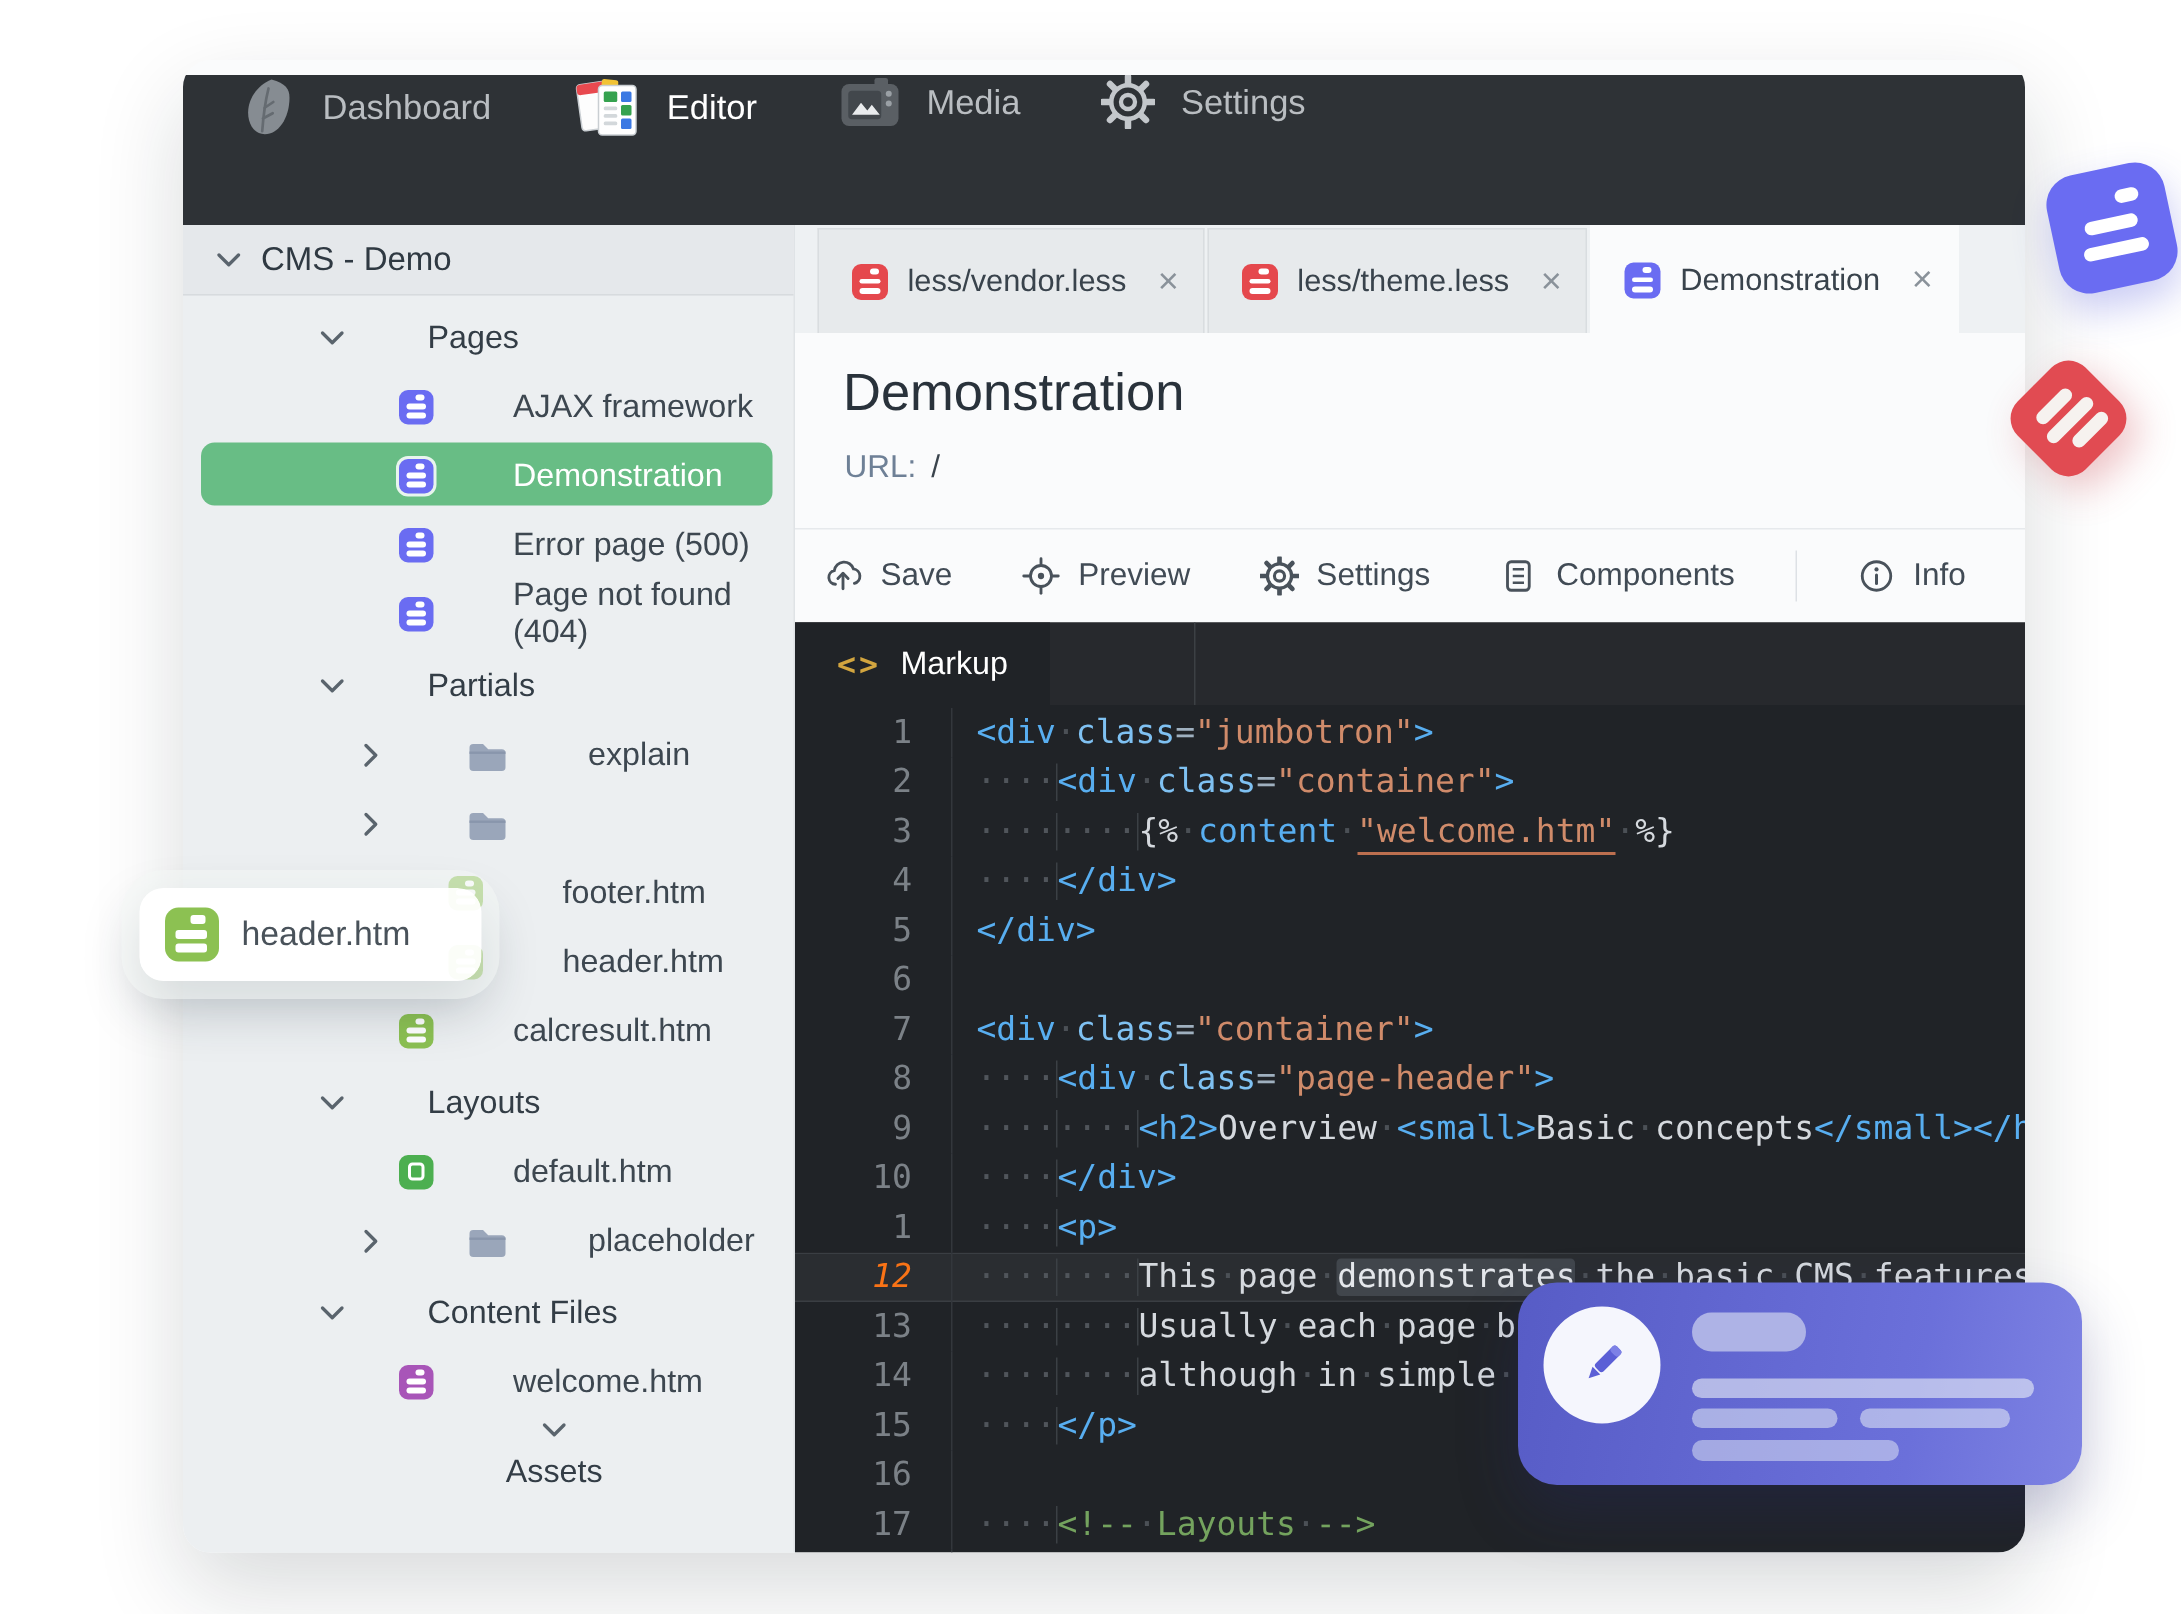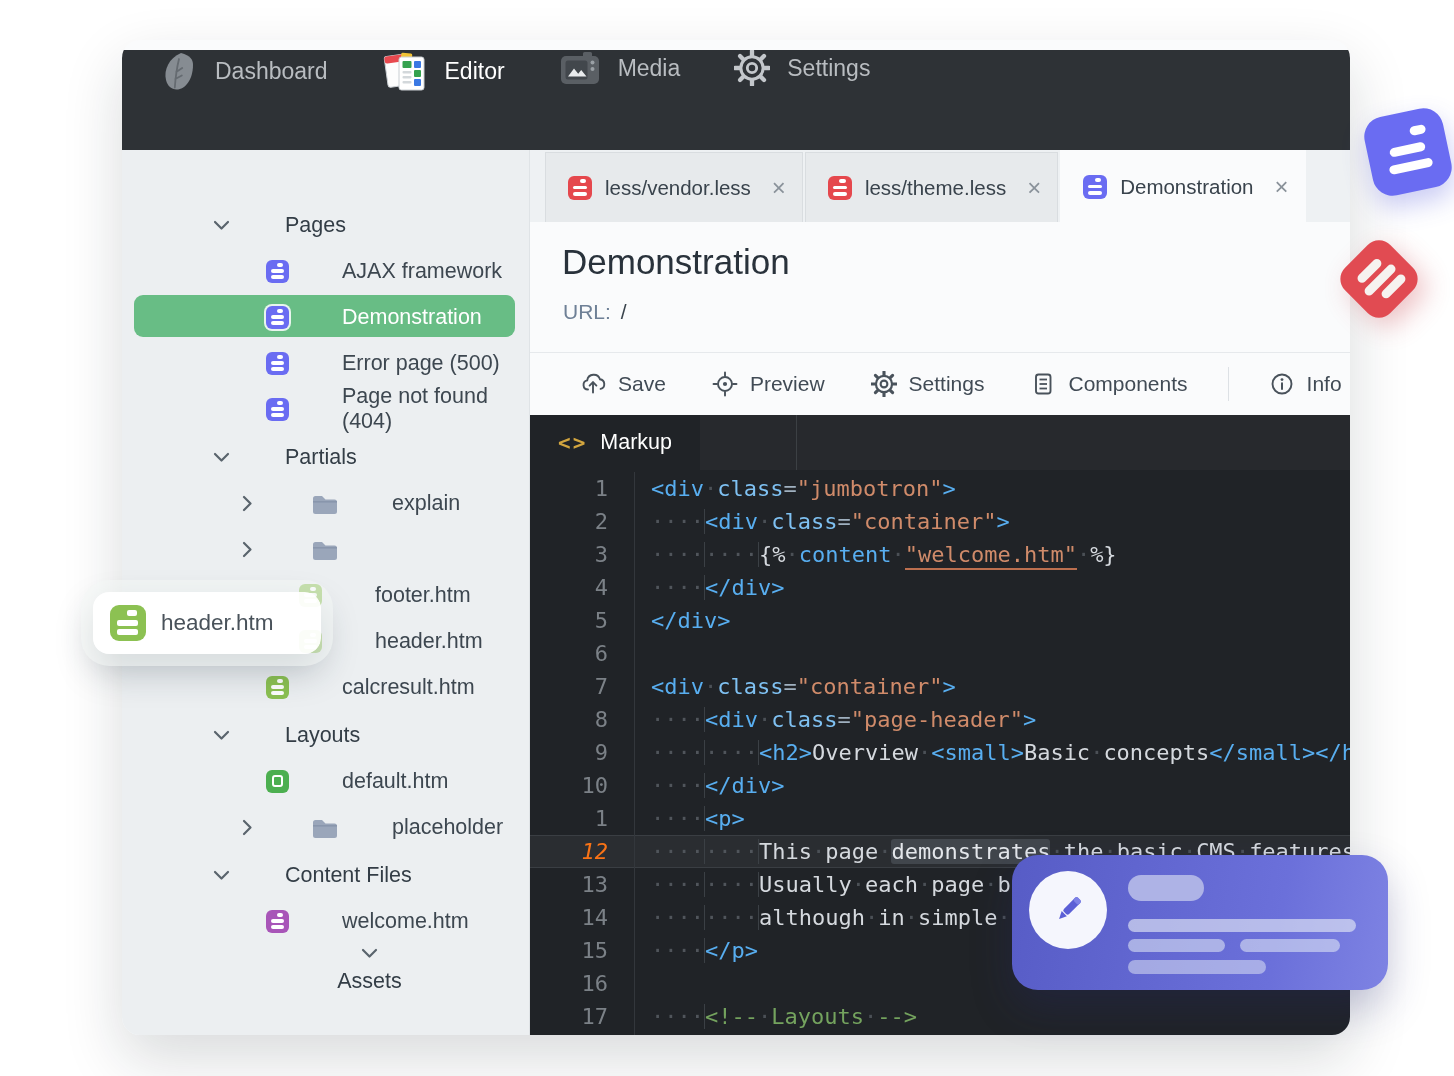--- a/index.html
+++ b/index.html
@@ -52,21 +52,21 @@
 
   
   .docheader{position:absolute;left:408px;top:182px;right:0;height:130px;background:#fafbfc;}
   .doctitle{position:absolute;left:32px;top:20px;font-size:35px;color:#29323b;font-weight:500;}
   .urlrow{position:absolute;left:33px;top:78px;font-size:21px;}
   .urlrow .lab{color:#6e8096;}
   .urlrow .val{color:#39434c;margin-left:10px;}
 
   
   .toolbar{position:absolute;left:408px;top:312px;right:0;height:63px;background:#fafbfc;border-top:1px solid #e6e9ec;
-           display:flex;align-items:center;padding-left:50px;box-sizing:border-box;}
+           display:flex;align-items:center;padding-left:19px;box-sizing:border-box;}
   .tbtn{display:flex;align-items:center;gap:12px;font-size:21px;color:#414b55;margin-right:46px;white-space:nowrap;}
   .tdiv{width:1px;height:34px;background:#dde1e5;margin:0 40px 0 -6px;flex:none;}
 
   
   .editor{position:absolute;left:408px;top:375px;right:0;bottom:0;background:#202327;}
   .etabbar{position:absolute;left:0;top:0;right:0;height:55px;background:#27292d;display:flex;align-items:stretch;}
   .etab{display:flex;align-items:center;gap:13px;padding:0 28px;font-size:21.5px;color:#9aa0a6;}
   .etab.active{background:#202327;color:#ffffff;}
   .etab.codetab{background:#2f3236;}
   .ediv{width:1px;background:#3c4044;margin-left:96px;flex:none;}
@@ -181,20 +181,28 @@
               <line x1="9.2" y1="9.2" x2="6.0" y2="6.0" stroke="#c3c7cb" stroke-width="4.32" stroke-linecap="round"></line>
               <line x1="18.0" y1="5.6" x2="18.0" y2="1.1" stroke="#c3c7cb" stroke-width="4.32" stroke-linecap="round"></line>
               <line x1="26.8" y1="9.2" x2="30.0" y2="6.0" stroke="#c3c7cb" stroke-width="4.32" stroke-linecap="round"></line>
             </svg>
           </span>
           <span>Settings</span>
         </div>
       </div>
 
     <div class="sidebar">
+      <div class="sbheader">
+        <span class="chev">
+            <svg width="17" height="14" viewBox="0 0 17 14">
+              <polyline points="2,4 8.5,10.5 15,4" fill="none" stroke="#5a646d" stroke-width="2.2" stroke-linecap="round" stroke-linejoin="round"></polyline>
+            </svg>
+          </span>
+        <span>CMS - Demo</span>
+      </div>
       <div class="tree">
           <div class="trow section" style="padding-left: 44px;">
             <span class="chev">
               <svg width="17" height="14" viewBox="0 0 17 14">
                 <polyline points="2,4 8.5,10.5 15,4" fill="none" stroke="#5a646d" stroke-width="2.2" stroke-linecap="round" stroke-linejoin="round"></polyline>
               </svg>
             </span>
             <span>Pages</span>
           </div>
           <div class="trow" style="padding-left: 100px;">

